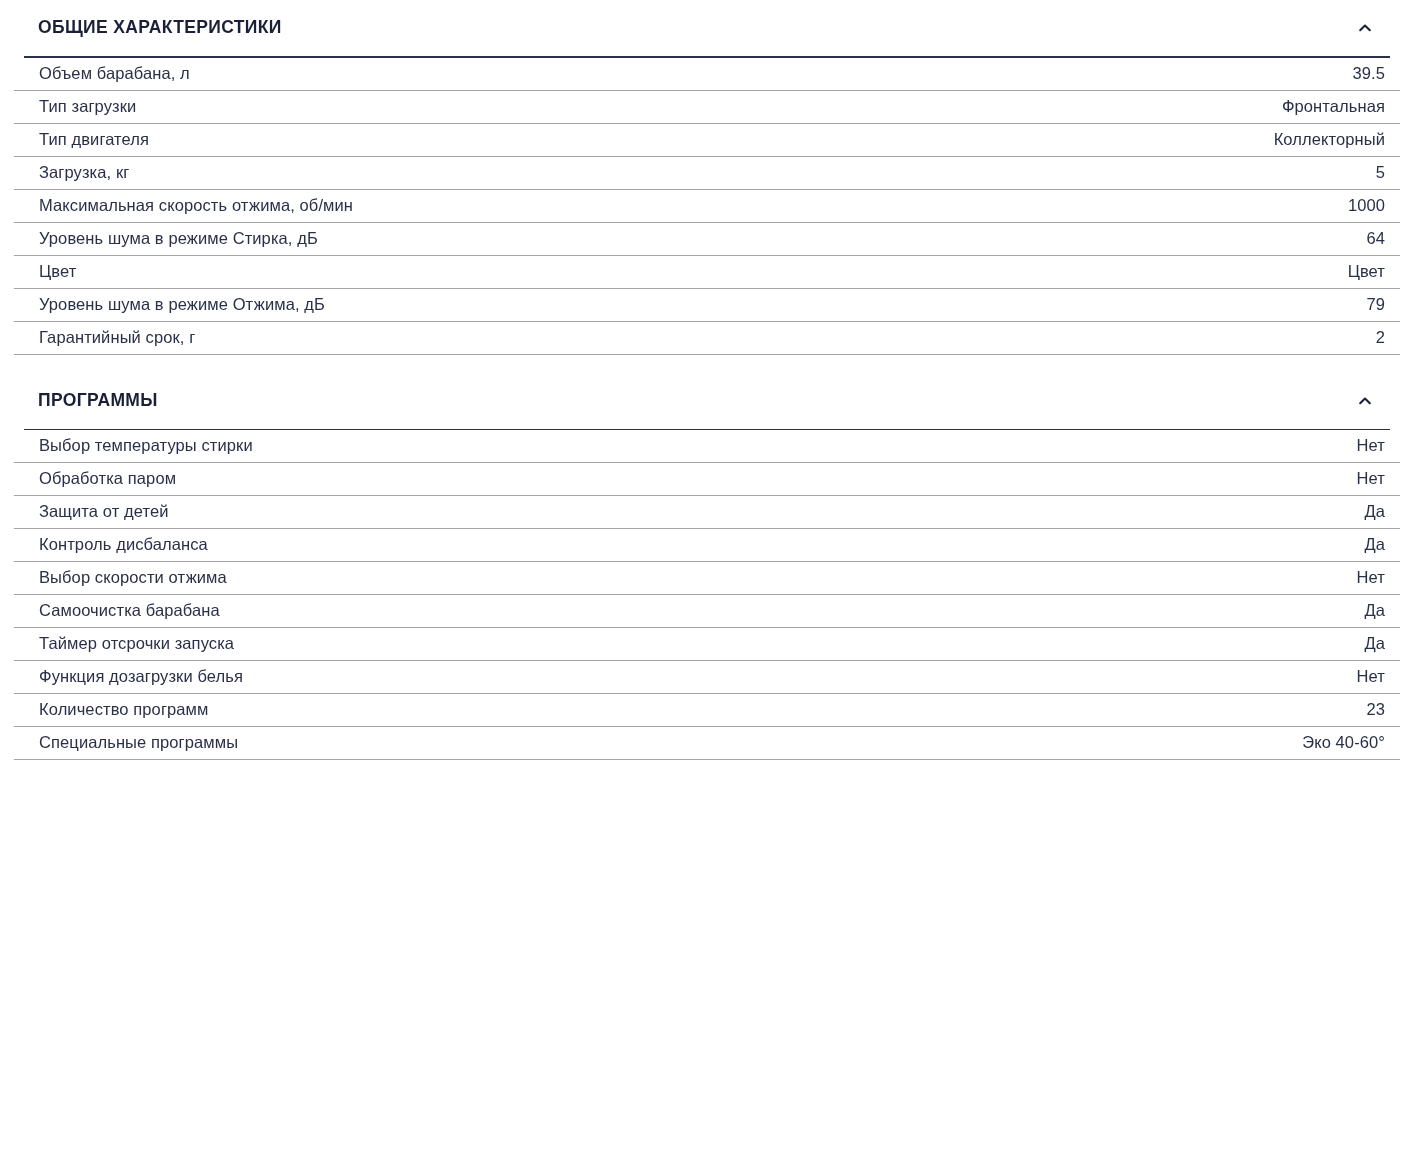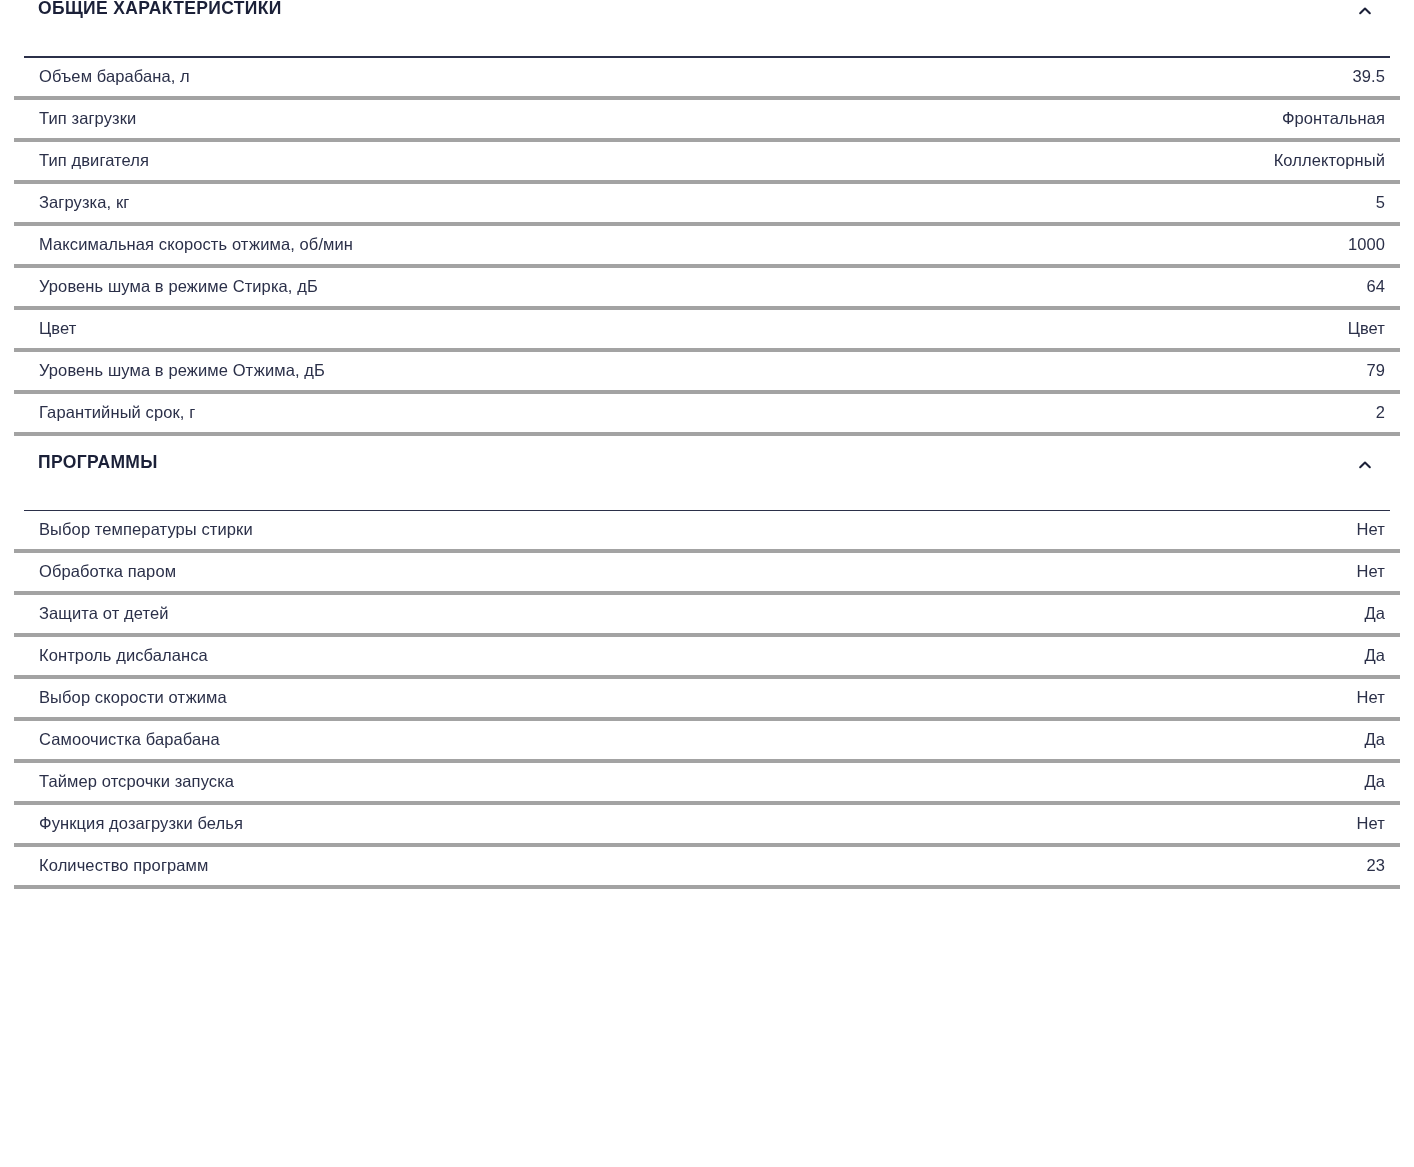--- a/index.html
+++ b/index.html
@@ -20,21 +20,21 @@
   .specs-root {
     width: 1414px;
     box-sizing: border-box;
     padding: 0 14px;
   }
 
   
   .section-head {
     height: 56px;
     display: flex;
-    align-items: flex-start;
+    align-items: center;
     justify-content: space-between;
     padding: 0 24px 0 24px;
     box-sizing: border-box;
     cursor: pointer;
     user-select: none;
   }
   .section-title {
     font-size: 17.5px;
     font-weight: 700;
     letter-spacing: 0.35px;
@@ -53,27 +53,27 @@
   .chevron svg { display: block; }
 
   .head-rule {
     height: 1.6px;
     background: #2b3049;
     margin: 0 10px;
   }
 
   
   .spec-row {
-    height: 42px;
+    height: 33px;
     display: flex;
     align-items: center;
     justify-content: space-between;
     padding: 0 14px 0 25px;
     box-sizing: border-box;
-    border-bottom: 4px solid #a3a3a3;
+    border-bottom: 1px solid #a3a3a3;
   }
   .spec-label {
     font-size: 16.5px;
     font-weight: 400;
     color: #2b3049;
     line-height: 1.2;
     letter-spacing: 0.1px;
     white-space: nowrap;
   }
   .spec-value {
@@ -202,15 +202,19 @@
   <div class="spec-row">
     <div class="spec-label">Функция дозагрузки белья</div>
     <div class="spec-value">Нет</div>
   </div>
 
   <div class="spec-row">
     <div class="spec-label">Количество программ</div>
     <div class="spec-value">23</div>
   </div>
 
+  <div class="spec-row">
+    <div class="spec-label">Специальные программы</div>
+    <div class="spec-value">Эко 40-60°</div>
+  </div>
 </div>
   </section>
 </div>
 
 </body></html>

